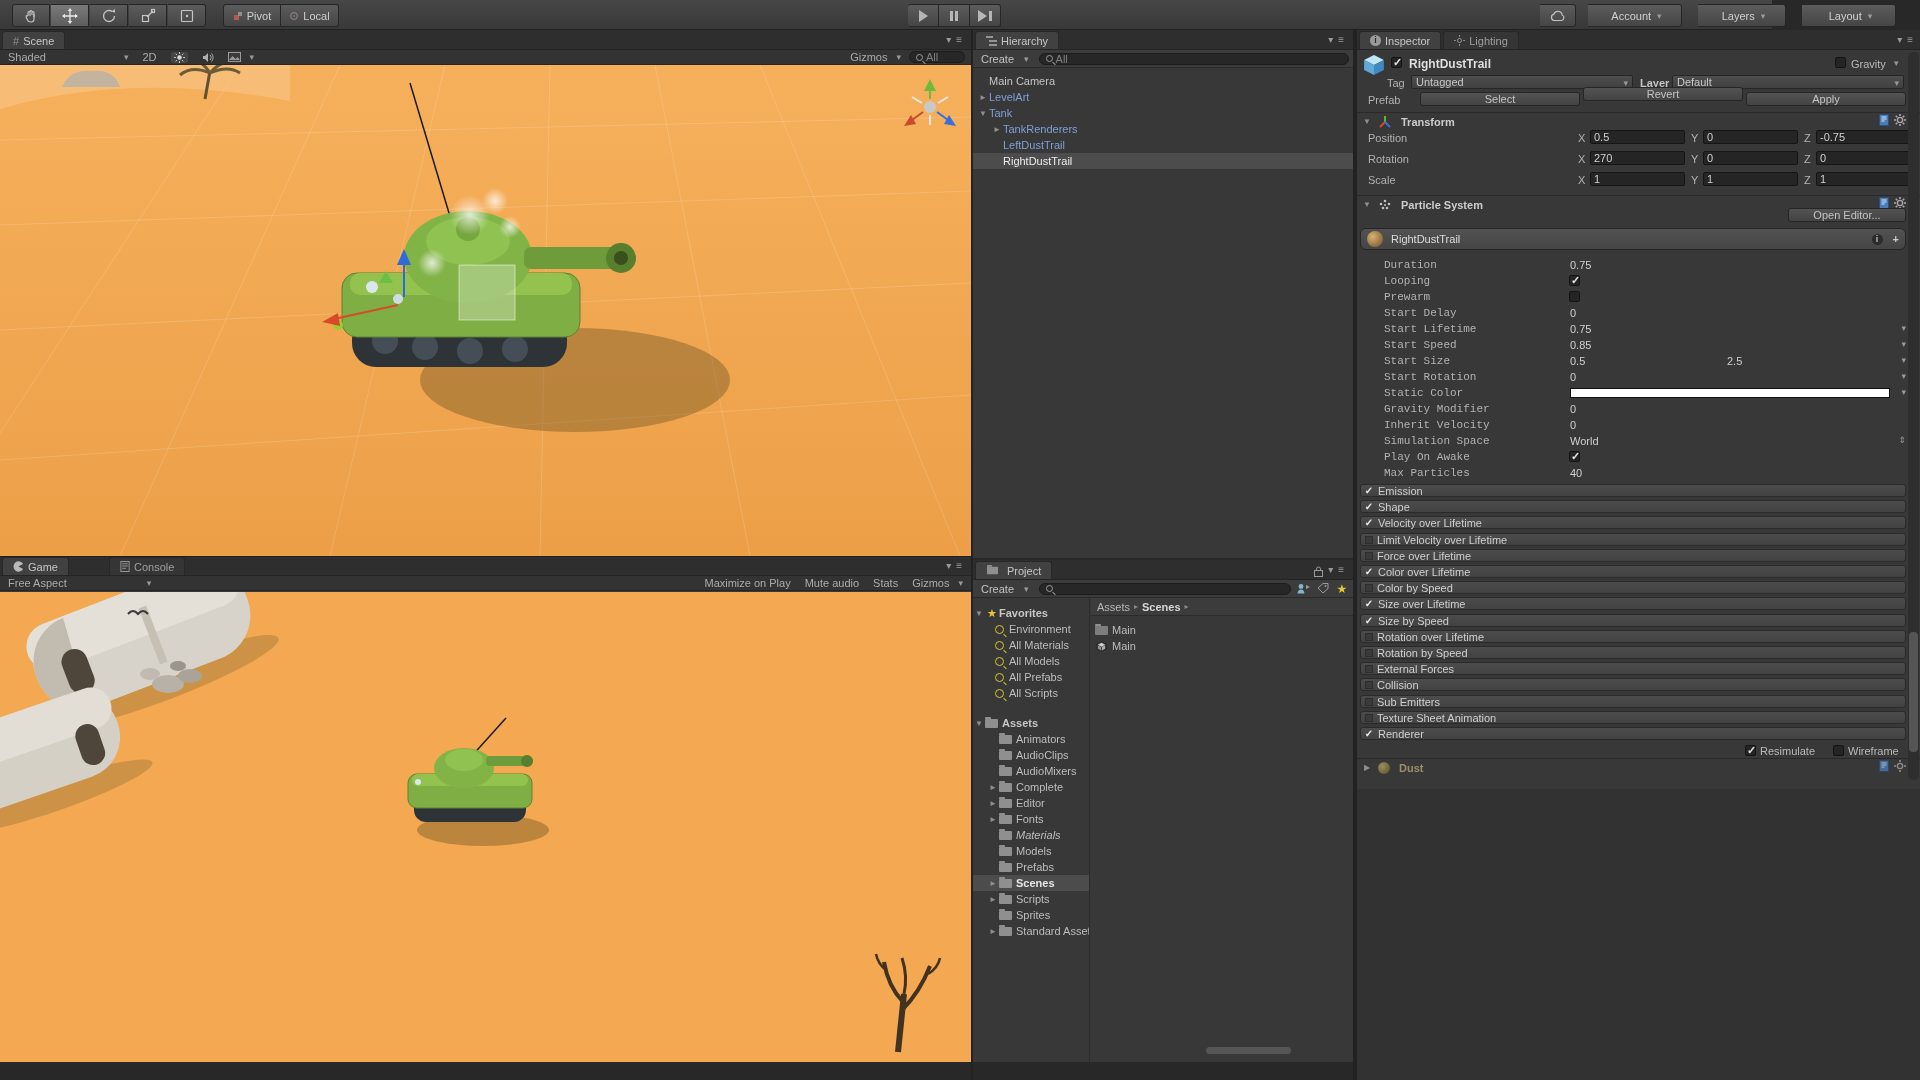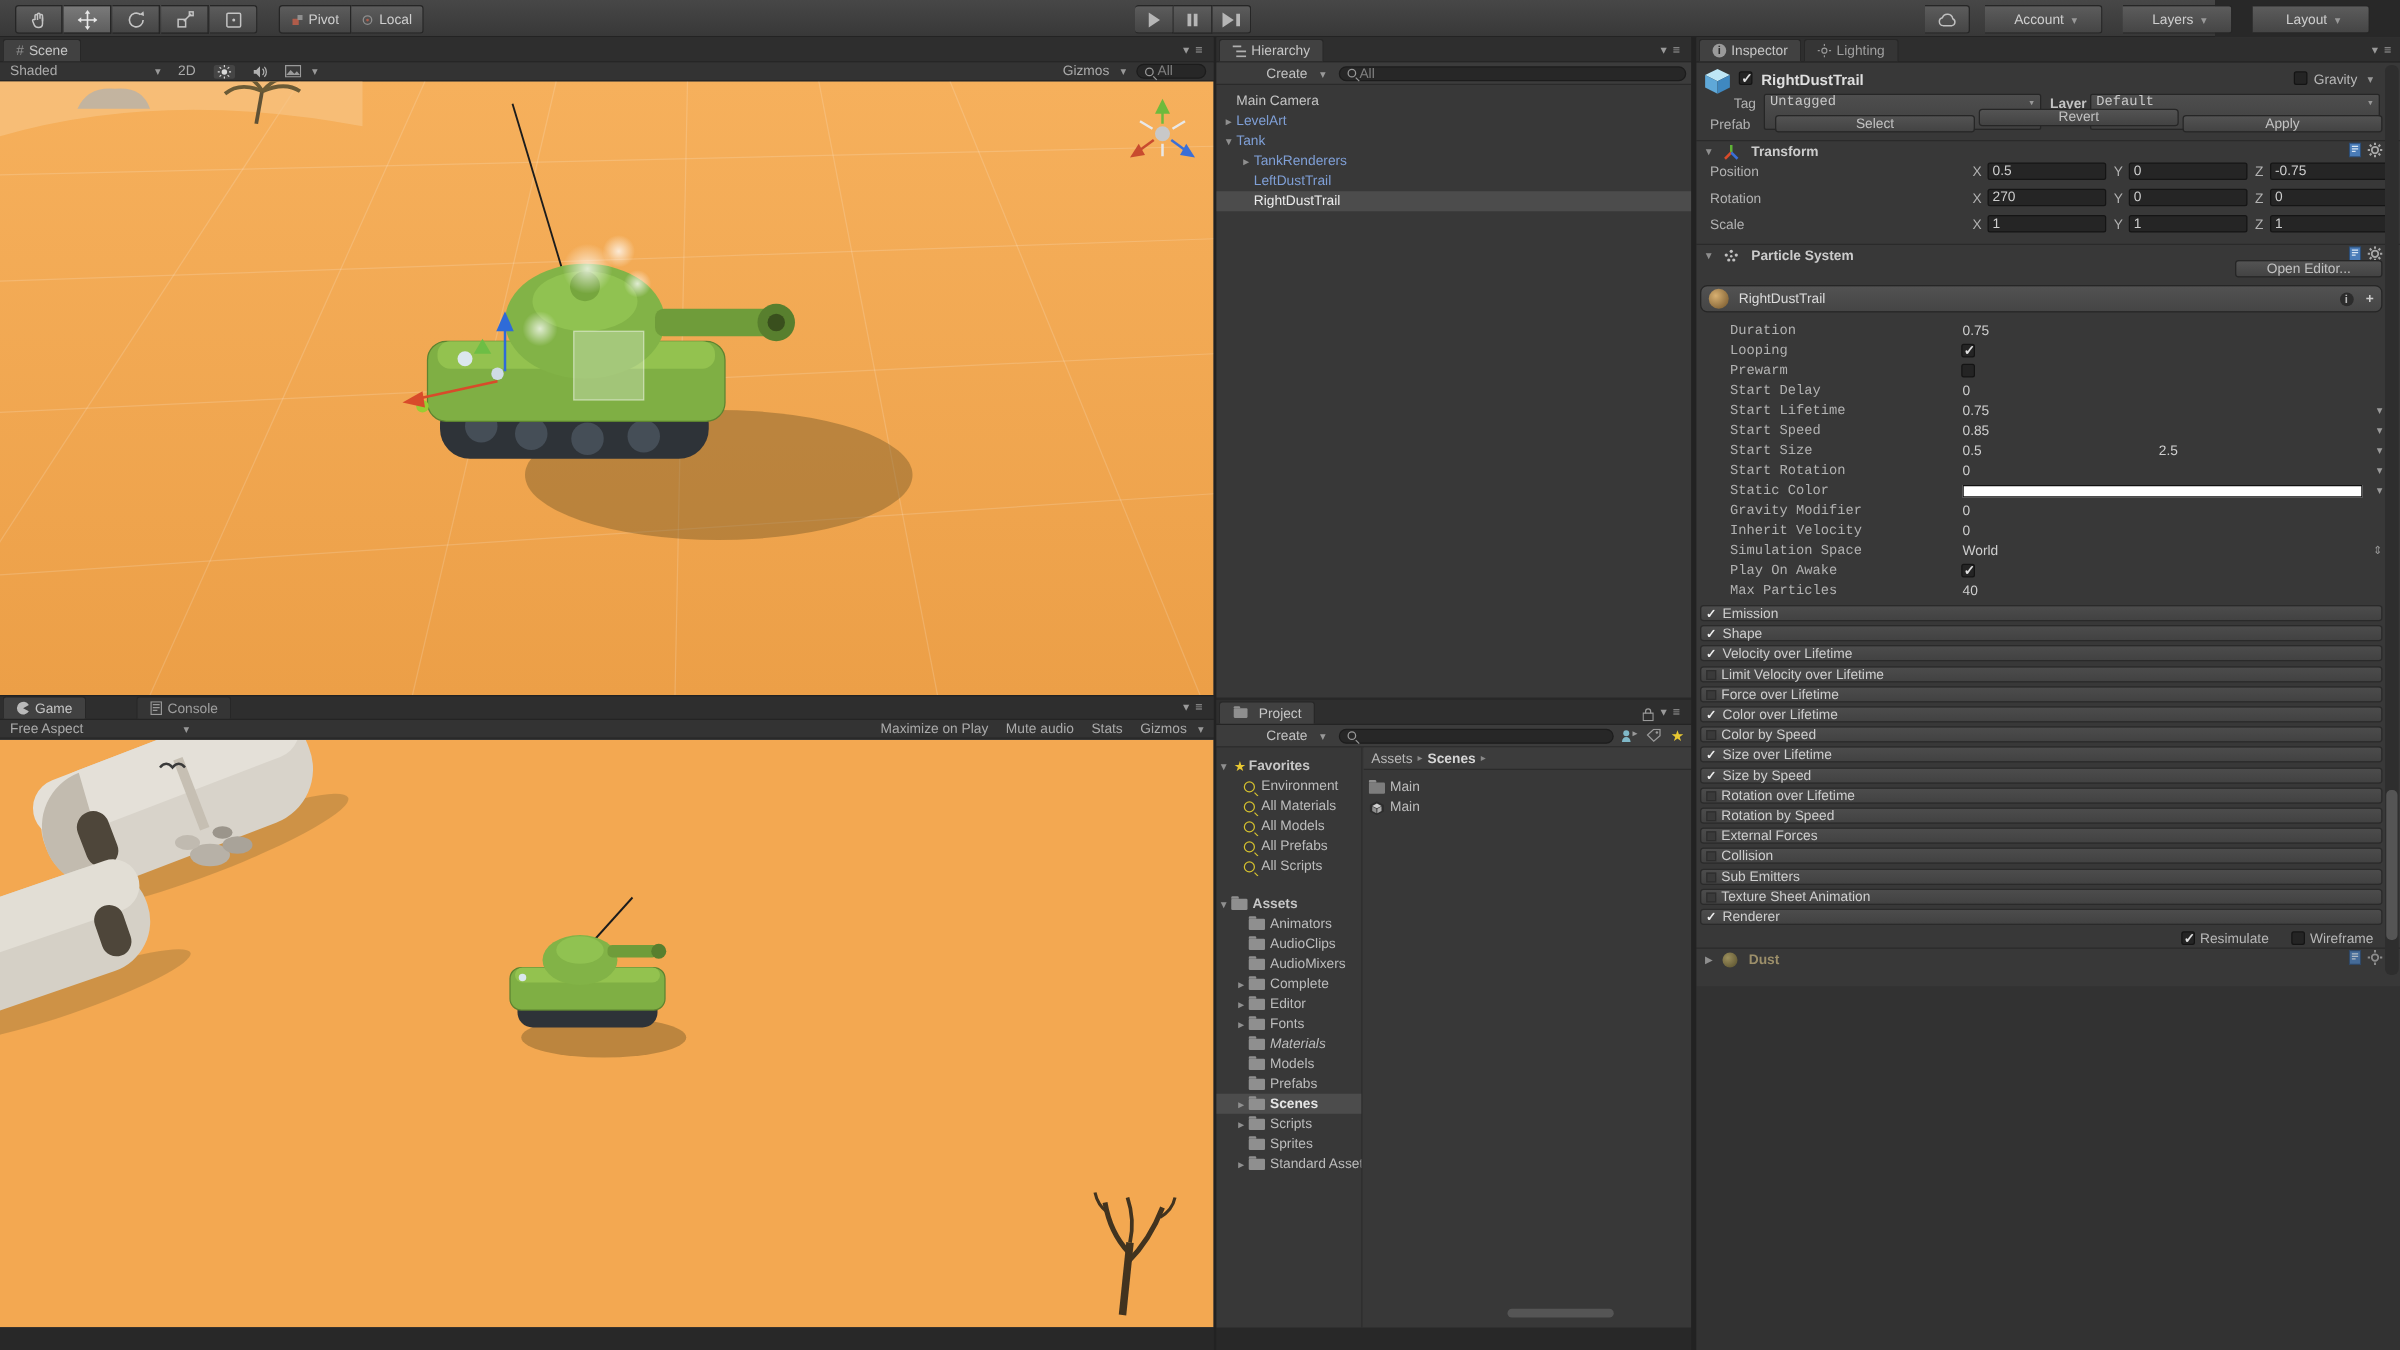--- a/index.html
+++ b/index.html
@@ -60,21 +60,21 @@
   #pe-buttons { display:flex; gap:2px; padding:3px 3px 2px 3px; }
   .pe-btn { flex:1; height:16px; background:linear-gradient(#646464,#4d4d4d); border:1px solid #2f2f2f;
     border-radius:2px; color:#dedede; text-align:center; line-height:15px; }
   .pe-row { display:flex; align-items:center; height:15px; padding:0 6px; margin-top:4px; color:#cccccc; }
   .pe-val { margin-left:auto; width:60px; height:13px; background:#2b2b2b; border:1px solid #1d1d1d;
     border-radius:2px; color:#e2e2e2; text-align:left; padding:0 4px; line-height:12px; }
   
   #hierarchy-panel { left:973px; top:30px; width:380px; height:528px; }
   .createbar { position:absolute; left:0; top:20px; right:0; height:18px; background:#3c3c3c;
     border-bottom:1px solid #2a2a2a; display:flex; align-items:center; padding:0 4px; gap:6px; }
-  .create-btn { display:flex; align-items:center; gap:4px; color:#c2c2c2; padding:0 4px;margin-left:32px; }
+  .create-btn { display:flex; align-items:center; gap:4px; color:#c2c2c2; padding:0 4px; }
   #hierarchy-list { position:absolute; left:0; top:43px; right:0; }
   .h-row { position:relative; height:16px; display:flex; align-items:center; }
   .h-row.sel { background:#4c4c4c; }
   .fold { width:12px; text-align:center; font-size:8px; color:#8f8f8f; flex:none; }
   .h-label.prefab { color:#7f9fd6; }
   .h-label.normal { color:#c4c4c4; }
   .h-row.sel .h-label { color:#ececec; }
   
   #project-panel { left:973px; top:560px; width:380px; height:502px; }
   #project-left { position:absolute; left:0; top:38px; width:117px; bottom:0; border-right:1px solid #2c2c2c; }
@@ -88,22 +88,22 @@
     border-bottom:1px solid #2b2b2b; display:flex; align-items:center; padding:0 6px; gap:4px; }
   #project-files { position:absolute; left:4px; top:24px; right:0; }
   .crumb-sep { color:#8a8a8a; font-size:8px; }
   #proj-hscroll { position:absolute; left:115px; bottom:8px; width:85px; height:7px; background:#555;
     border-radius:4px; }
   
   #inspector-panel { left:1357px; top:30px; width:563px; height:1050px; }
   .irow-label { position:absolute; left:11px; color:#b2b2b2; }
   .ifield { position:absolute; height:14px; background:#252525; border:1px solid #151515; border-radius:2px;
     color:#cfcfcf; padding:0 3px; line-height:12px; }
-  .idd { position:absolute; height:29px; background:linear-gradient(#4e4e4e,#404040); border:1px solid #262626;
-    border-radius:2px; color:#c8c8c8; padding:0 4px; line-height:12px;font-family:Liberation Mono, monospace; }
+  .idd { position:absolute; height:14px; background:linear-gradient(#4e4e4e,#404040); border:1px solid #262626;
+    border-radius:2px; color:#c8c8c8; padding:0 4px; line-height:12px; }
   .idd .dd-arrow { float:right; margin-top:1px; }
   .ibtn { position:absolute; height:14px; background:linear-gradient(#535353,#434343); border:1px solid #262626;
     border-radius:3px; color:#c3c3c3; text-align:center; line-height:13px; }
   .chk { width:11px; height:11px; background:#242424; border:1px solid #141414; border-radius:2px;
     display:inline-block; position:relative; flex:none; }
   .chk.on::after { content:"✓"; position:absolute; left:1px; top:-2px; color:#e0e0e0; font-size:11px; font-weight:bold; }
   .comp-header { position:absolute; left:0; right:0; height:18px; border-top:1px solid #2a2a2a;
     display:flex; align-items:center; padding-left:4px; gap:5px; }
   .comp-title { font-weight:bold; color:#cccccc; margin-left:4px; }
   .hdr-icons { position:absolute; right:14px; top:2px; display:flex; gap:5px; align-items:center; }

